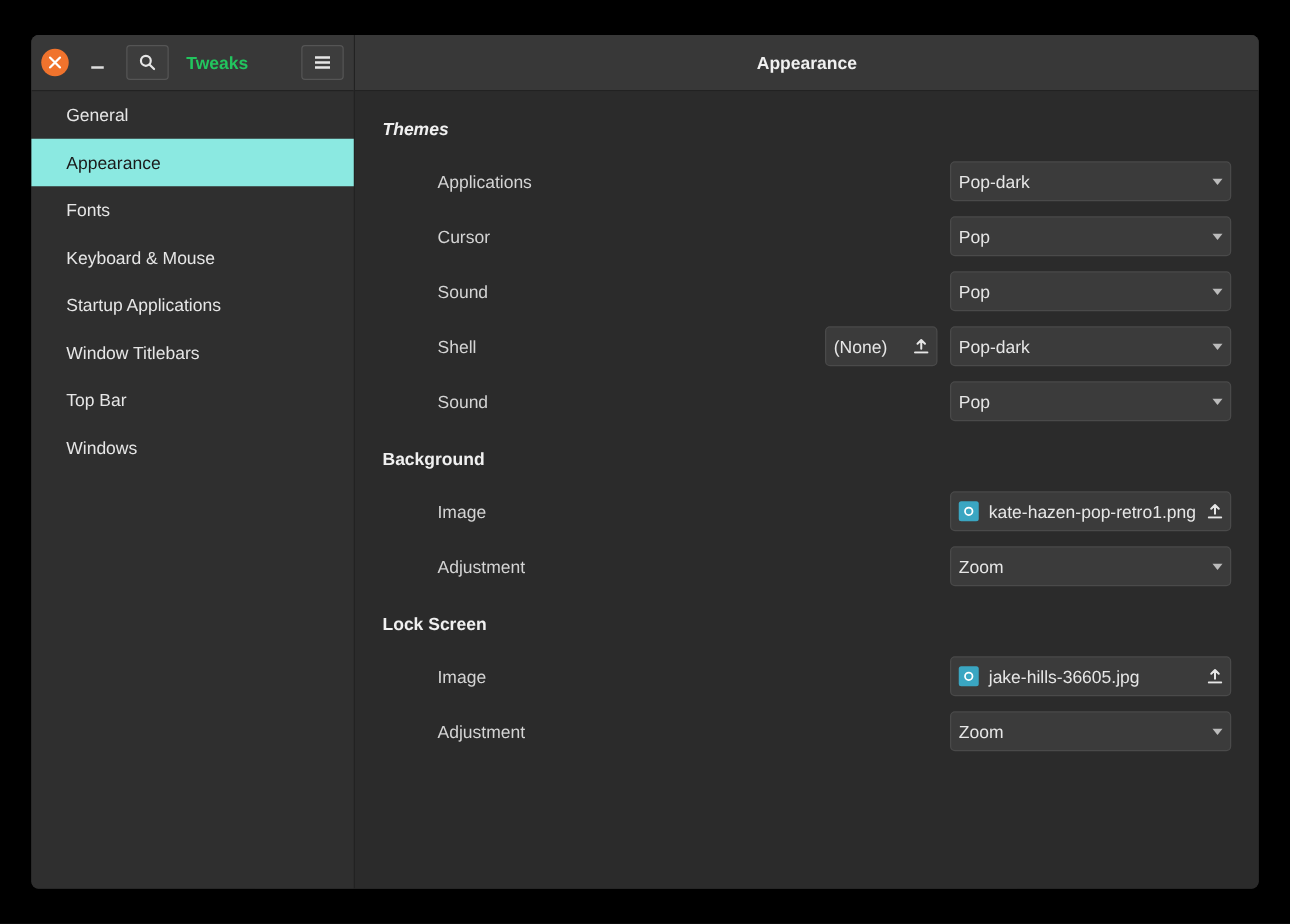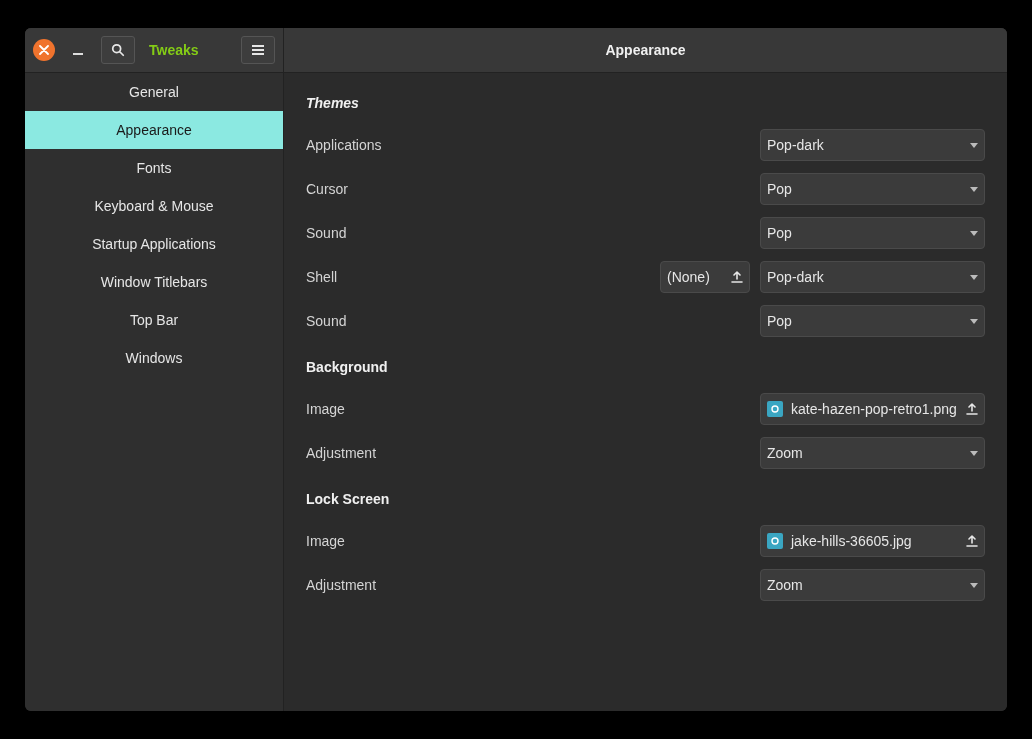--- a/index.html
+++ b/index.html
@@ -55,36 +55,35 @@
     .icon-button {
       width: 34px; height: 28px;
       border: 1px solid #555;
       border-radius: 3px;
       background: #3d3d3d;
       display: flex; align-items: center; justify-content: center;
       cursor: pointer;
     }
     .app-title {
       font-weight: 700;
-      color: #84cc16;
+      color: #22c55e;
       flex: 0 0 auto;
       margin-left: 0;
       margin-right: 6px;
     }
     .nav-list {
       display: flex;
       flex-direction: column;
       padding-top: 0;
     }
     .nav-item {
-      padding: 11px 8px;
+      padding: 11px 28px;
       color: #e6e6e6;
       cursor: pointer;
       font-size: 14px;
-      text-align: center;
     }
     .nav-item.active {
       background: #8be9e1;
       color: #1a1a1a;
       font-weight: 500;
     }
     
     .main-pane {
       flex: 1;
       background: #2b2b2b;
@@ -112,20 +111,21 @@
       margin-bottom: 12px;
       margin-top: 16px;
     }
     .section-title:first-child { margin-top: 0; font-style: italic; }
     .row {
       display: flex;
       align-items: center;
       justify-content: flex-end;
       padding: 6px 0;
       min-height: 40px;
+      margin-left: 44px;
     }
     .row-label {
       color: #d4d4d4;
       flex: 1;
     }
     .controls-right {
       display: flex;
       gap: 10px;
       align-items: center;
     }

